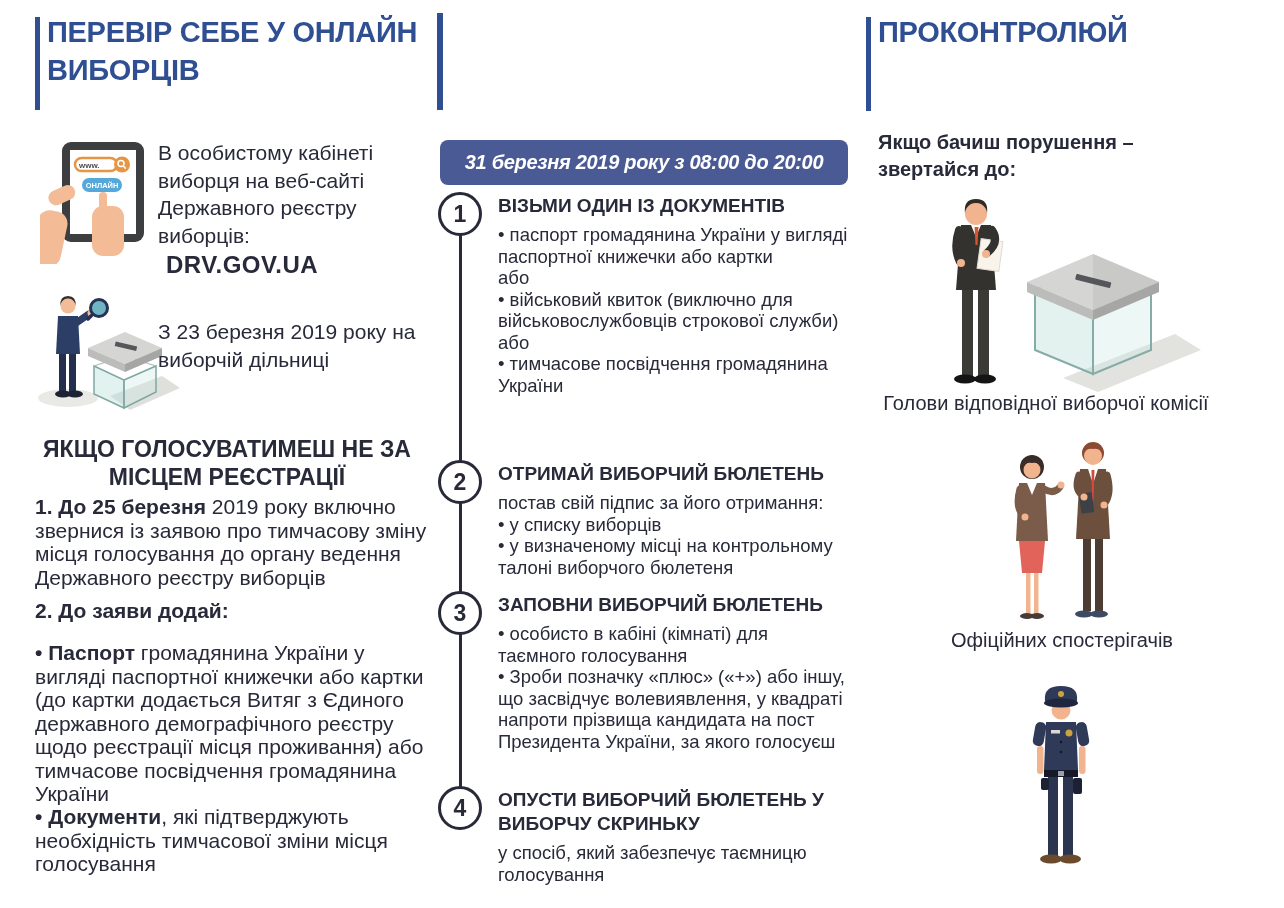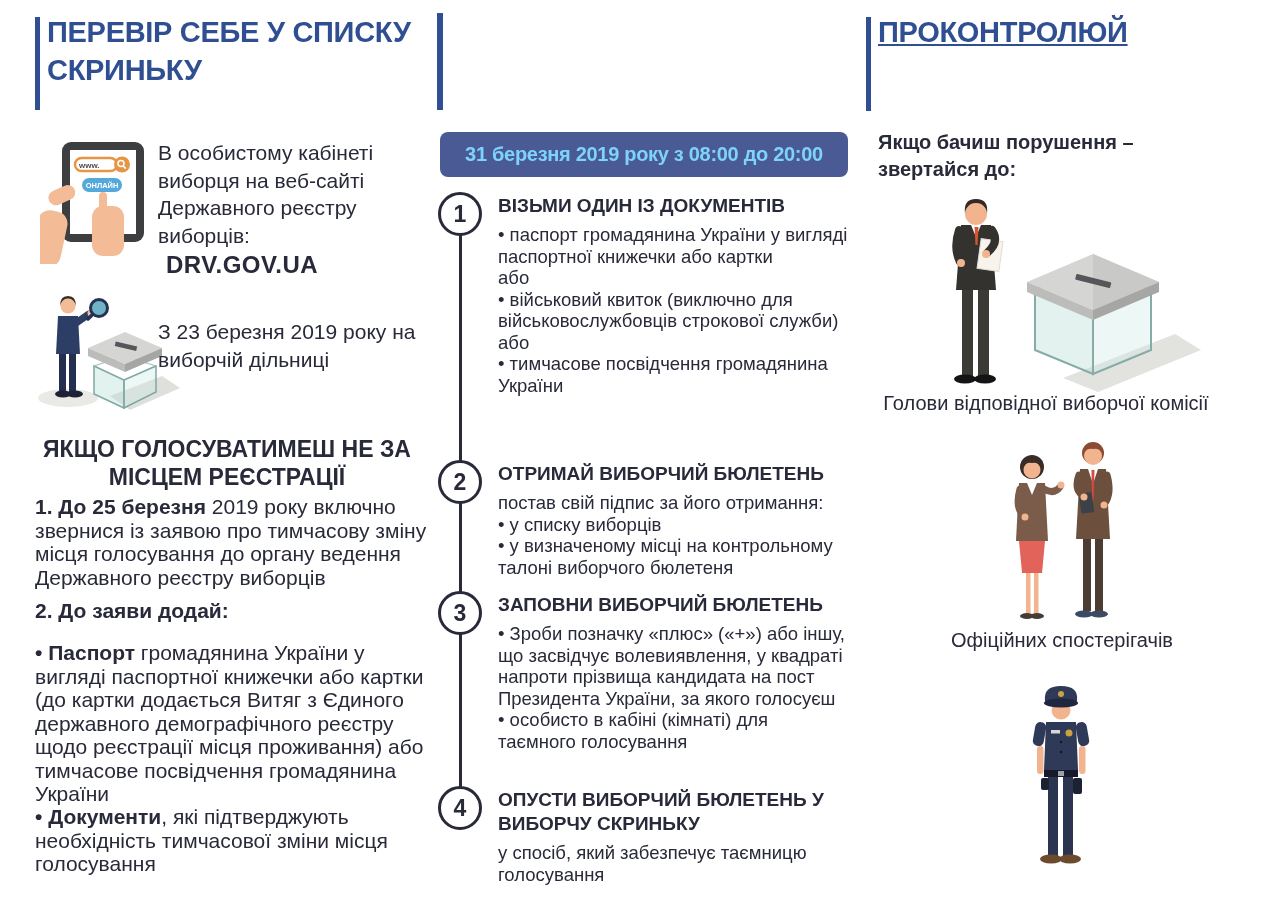--- a/index.html
+++ b/index.html
@@ -11,23 +11,23 @@
   .col-title{
     position:absolute;color:#2f4f92;font-size:29px;font-weight:bold;
     line-height:1.32;letter-spacing:-0.3px;white-space:pre-line;
   }
   .body-text{position:absolute;font-size:21px;line-height:27.5px;}
   .drv{position:absolute;font-size:24px;font-weight:bold;letter-spacing:0.5px;}
   .subhead{position:absolute;text-align:center;font-size:23px;font-weight:bold;line-height:1.22;}
   .para{position:absolute;font-size:21px;line-height:23.5px;}
   .para .b{font-weight:bold;}
   .banner{
-    position:absolute;left:440px;top:132px;width:408px;height:45px;background:#4a5a94;
-    border-radius:8px;color:#7dd3fc;font-size:20px;font-weight:bold;letter-spacing:-0.3px;
-    display:flex;align-items:center;justify-content:center;
+    position:absolute;left:440px;top:140px;width:408px;height:45px;background:#4a5a94;
+    border-radius:8px;color:#ffffff;font-size:20px;font-weight:bold;letter-spacing:-0.3px;
+    display:flex;align-items:center;justify-content:center;font-style:italic;
   }
   .connector{position:absolute;left:459px;top:214px;width:2.5px;height:596px;background:#282a39;}
   .step{position:absolute;left:437px;width:412px;}
   .step-circle{
     position:absolute;left:1px;top:0;width:44px;height:44px;border:3px solid #282a39;
     border-radius:50%;background:#ffffff;box-sizing:border-box;display:flex;align-items:center;
     justify-content:center;font-size:23px;font-weight:bold;
   }
   .step-text{margin-left:61px;padding-top:2px;width:350px;}
   .step-title{font-size:19px;font-weight:bold;line-height:24px;}
@@ -35,21 +35,21 @@
   .c3-intro{position:absolute;left:878px;top:129px;width:320px;font-size:20px;font-weight:bold;line-height:1.35;}
   .caption{position:absolute;text-align:center;font-size:20px;line-height:24px;}
   .illus{position:absolute;}
 </style>
 </head>
 <body>
 
 <div class="poster">
 
   <div class="vbar" style="left:35px;top:17px;width:5px;height:93px;"></div>
-  <div class="col-title" style="left:47px;top:13px;width:382px;">ПЕРЕВІР СЕБЕ У СПИСКУ СКРИНЬКУ</div>
+  <div class="col-title" style="left:47px;top:13px;width:382px;">ПЕРЕВІР СЕБЕ У ОНЛАЙН ВИБОРЦІВ</div>
 
   <svg class="illus" style="left:40px;top:136px;" width="112" height="128" viewBox="0 0 112 128">
     <rect x="22" y="6" width="82" height="100" rx="9" fill="#3d3e40"></rect>
     <rect x="30" y="14" width="66" height="84" fill="#ffffff"></rect>
     <rect x="35" y="22" width="42" height="13" rx="6.5" fill="#ffffff" stroke="#e59543" stroke-width="2.5"></rect>
     <text x="39" y="32" font-size="8" font-weight="bold" fill="#4c4c52" font-family="Liberation Sans, sans-serif">www.</text>
     <circle cx="82" cy="28.5" r="8" fill="#e59543"></circle>
     <circle cx="81" cy="27.5" r="3" fill="none" stroke="#ffffff" stroke-width="1.5"></circle>
     <line x1="83.2" y1="30" x2="85.8" y2="32.6" stroke="#ffffff" stroke-width="1.6"></line>
     <rect x="42" y="42" width="40" height="14" rx="7" fill="#55a8da"></rect>
@@ -139,38 +139,38 @@
         <div>• у визначеному місці на контрольному талоні виборчого бюлетеня</div>
       </div>
     </div>
   </div>
 
   <div class="step" style="top:591px;">
     <div class="step-circle">3</div>
     <div class="step-text">
       <div class="step-title">ЗАПОВНИ ВИБОРЧИЙ БЮЛЕТЕНЬ</div>
       <div class="step-lines">
+        <div>• особисто в кабіні (кімнаті) для таємного голосування</div>
         <div>• Зроби позначку «плюс» («+») або іншу, що засвідчує волевиявлення, у квадраті напроти прізвища кандидата на пост Президента України, за якого голосуєш</div>
-        <div>• особисто в кабіні (кімнаті) для таємного голосування</div>
       </div>
     </div>
   </div>
 
   <div class="step" style="top:786px;">
     <div class="step-circle">4</div>
     <div class="step-text">
       <div class="step-title">ОПУСТИ ВИБОРЧИЙ БЮЛЕТЕНЬ У ВИБОРЧУ СКРИНЬКУ</div>
       <div class="step-lines">
         <div>у спосіб, який забезпечує таємницю голосування</div>
       </div>
     </div>
   </div>
 
   <div class="vbar" style="left:866px;top:17px;width:5px;height:94px;"></div>
-  <div class="col-title" style="left:878px;top:13px;width:400px;text-decoration:underline;">ПРОКОНТРОЛЮЙ</div>
+  <div class="col-title" style="left:878px;top:13px;width:400px;">ПРОКОНТРОЛЮЙ</div>
 
   <div class="c3-intro">Якщо бачиш порушення – звертайся до:</div>
 
   <svg class="illus" style="left:935px;top:192px;" width="272" height="202" viewBox="0 0 272 202">
     <g>
       <circle cx="41" cy="22" r="11" fill="#f2b48e"></circle>
       <path d="M30 22 a11 11 0 0 1 22 0 q2 -15 -11 -15 q-13 0 -11 15z" fill="#332a24"></path>
       <path d="M26 33 L56 33 L61 98 L21 98 Z" fill="#34322f"></path>
       <polygon points="36,33 46,33 41,45" fill="#ffffff"></polygon>
       <polygon points="39.5,35 43.5,35 42.5,53 40.5,53" fill="#d6542e"></polygon>

